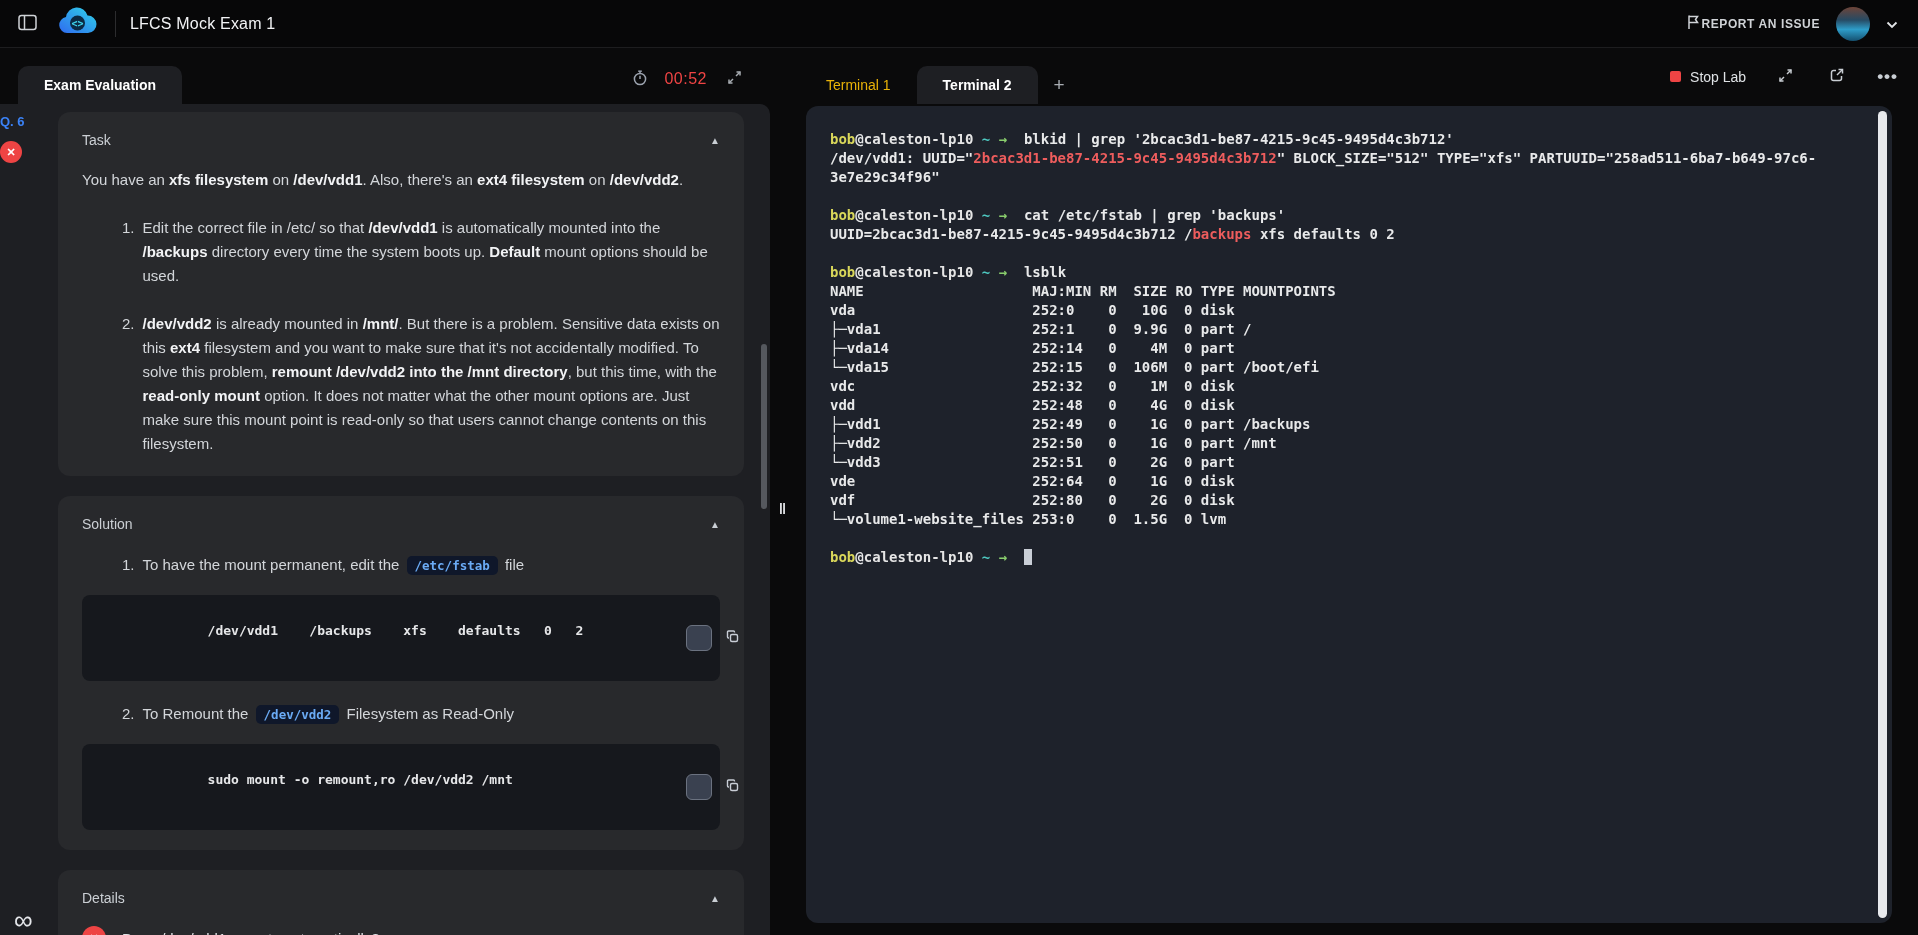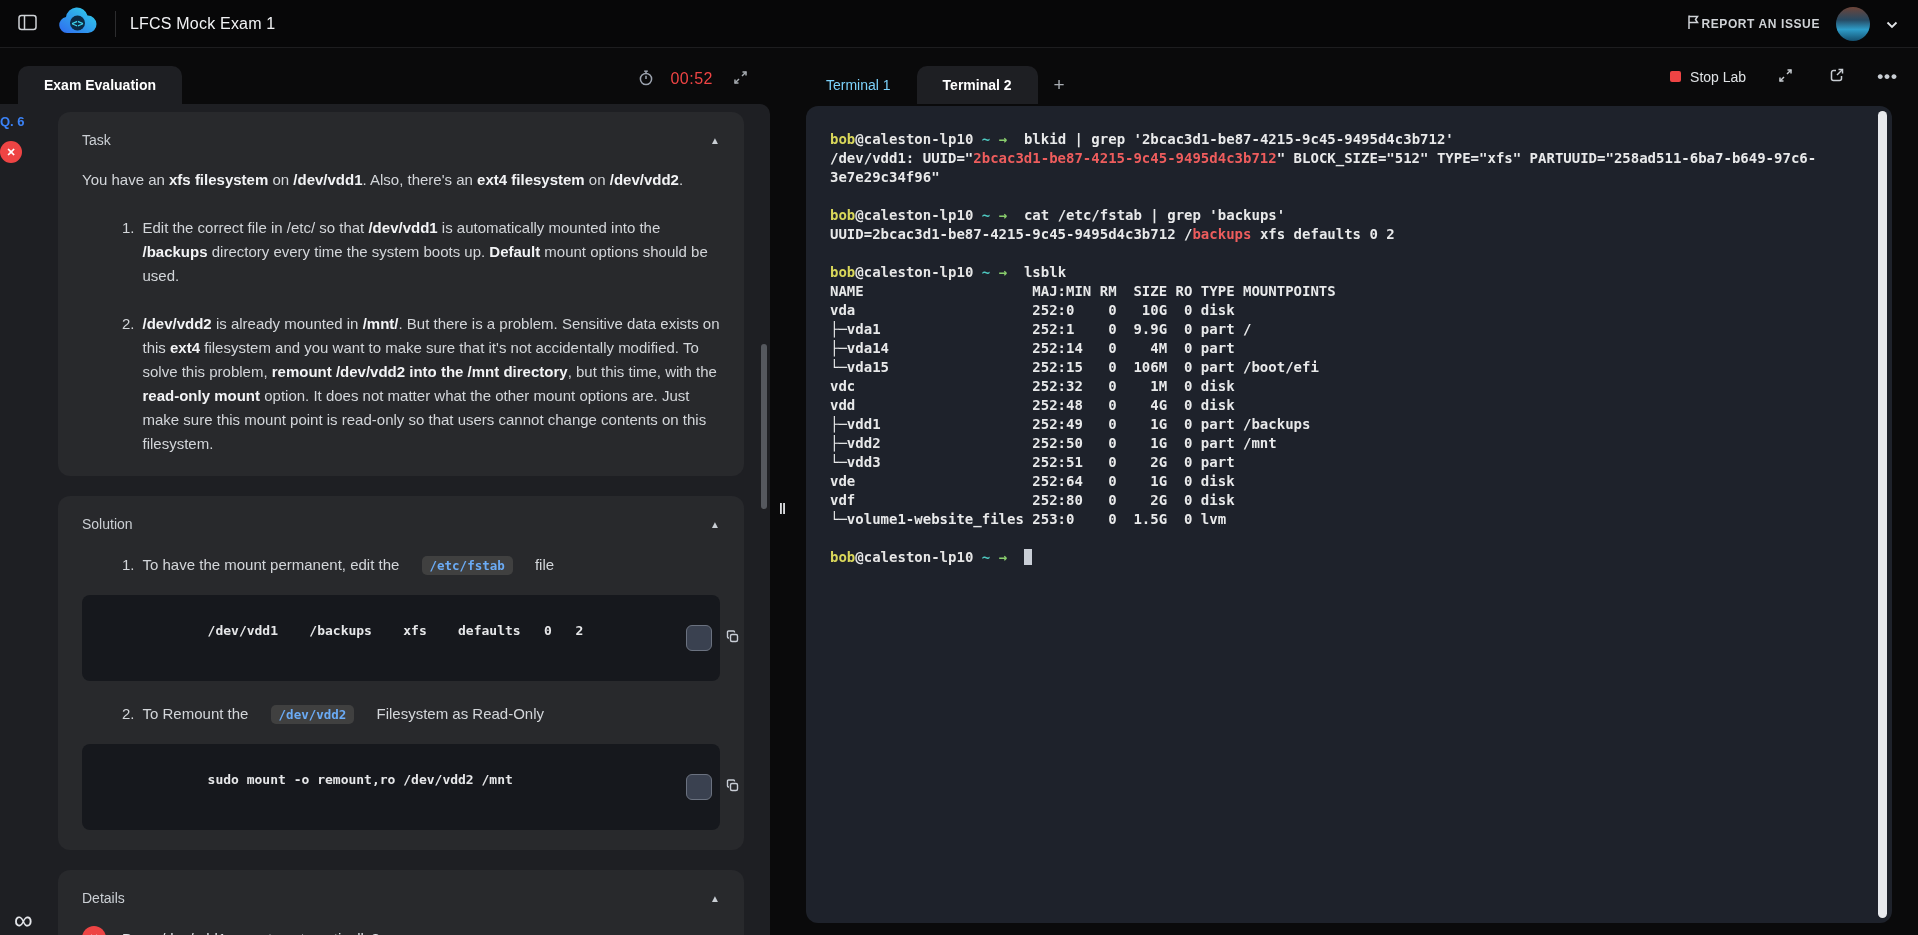--- a/index.html
+++ b/index.html
@@ -18,44 +18,44 @@
                 color:#cfd2d6; font-size:12px; font-weight:700; letter-spacing:.6px; font-family:inherit;text-align:center; }
   .avatar { width:34px; height:34px; border-radius:50%;
             background:linear-gradient(180deg,#6e4438 0%,#274a63 38%,#2e9dc9 66%,#15506f 100%); }
   
   .main { display:flex; height:887px; }
 
   
   .left-pane { width:770px; display:flex; flex-direction:column; position:relative; }
   .tabrow { height:56px; display:flex; align-items:flex-end; padding-left:18px; position:relative; flex:none; }
   .tab { height:38px; padding:0 26px; display:flex; align-items:center; font-size:14px; cursor:pointer;
-         border-radius:10px 10px 0 0; color:#7dd3fc; background:transparent; border:none; font-family:inherit; }
+         border-radius:10px 10px 0 0; color:#eab308; background:transparent; border:none; font-family:inherit; }
   .tab.active { background:#1e1f23; color:#ffffff; font-weight:700; }
-  .timer-group { position:absolute; right:18px; bottom:12px; display:flex; align-items:center; gap:16px; }
+  .timer-group { position:absolute; right:24px; bottom:12px; display:flex; align-items:center; gap:16px; }
   .timer-text { color:#ef4444; font-size:16px; font-weight:500; letter-spacing:.5px; }
 
   .panel { flex:1; background:#1e1f23; border-radius:0 10px 0 0; display:flex; position:relative; overflow:hidden; }
   .gutter { width:58px; padding-top:10px; display:flex; flex-direction:column; align-items:flex-start; gap:12px; flex:none; }
   .qnum { color:#3b82f6; font-weight:700; font-size:13px; }
   .circle-badge { width:22px; height:22px; border-radius:50%; display:flex; align-items:center; justify-content:center;
                   font-size:11px; font-weight:700; color:#fff; }
   .badge-fail { background:#ee4444; }
 
   .cards { flex:1; padding:8px 26px 0 0; display:flex; flex-direction:column; gap:20px; overflow:hidden; }
   .card { background:#28292c; border-radius:12px; padding:20px 24px; position:relative; flex:none; }
   .card-head { display:flex; justify-content:space-between; align-items:center; color:#cbcfd4; font-size:14px; }
   .chev { color:#c9ced4; font-size:10px; background:none; border:none; cursor:pointer; }
   .para { margin-top:20px; color:#d3d6da; font-size:15px; line-height:24px; }
   .b { font-weight:700; color:#f2f3f5; }
   .olist { margin-top:24px; padding-left:40px; display:flex; flex-direction:column; gap:24px; }
   .oitem { display:flex; gap:8px; font-size:15px; line-height:24px; color:#d3d6da; }
   .onum { flex:none; }
   .sol-step { display:flex; gap:8px; margin-top:20px; padding-left:40px; font-size:15px; line-height:26px; color:#d3d6da; }
-  .chip { background:#404040; color:#6babf5; font-family:"DejaVu Sans Mono", monospace; font-size:12.5px;
-          font-weight:700; padding:2px 8px; border-radius:5px; margin:0 18px; }
+  .chip { background:#0f172a; color:#6babf5; font-family:"DejaVu Sans Mono", monospace; font-size:12.5px;
+          font-weight:700; padding:2px 8px; border-radius:5px; margin:0 3px; }
   .codeblock { margin-top:16px; background:#16181d; border-radius:8px; padding:13px 54px 13px 16px;
                font-family:"DejaVu Sans Mono", monospace; font-size:13px; font-weight:700; color:#e6e7e9;
                white-space:pre; position:relative; }
   .copy-btn { position:absolute; right:8px; top:50%; transform:translateY(-50%); width:26px; height:26px;
               border-radius:6px; background:#3a4150; border:1px solid #6b7280; display:flex;
               align-items:center; justify-content:center; cursor:pointer; }
   .check-row { display:flex; align-items:center; gap:16px; margin-top:20px; font-size:15px; }
   .check-fail-text { color:#dfe2e5; }
 
   .pane-scrollbar { position:absolute; right:3px; top:240px; width:6px; height:165px;

